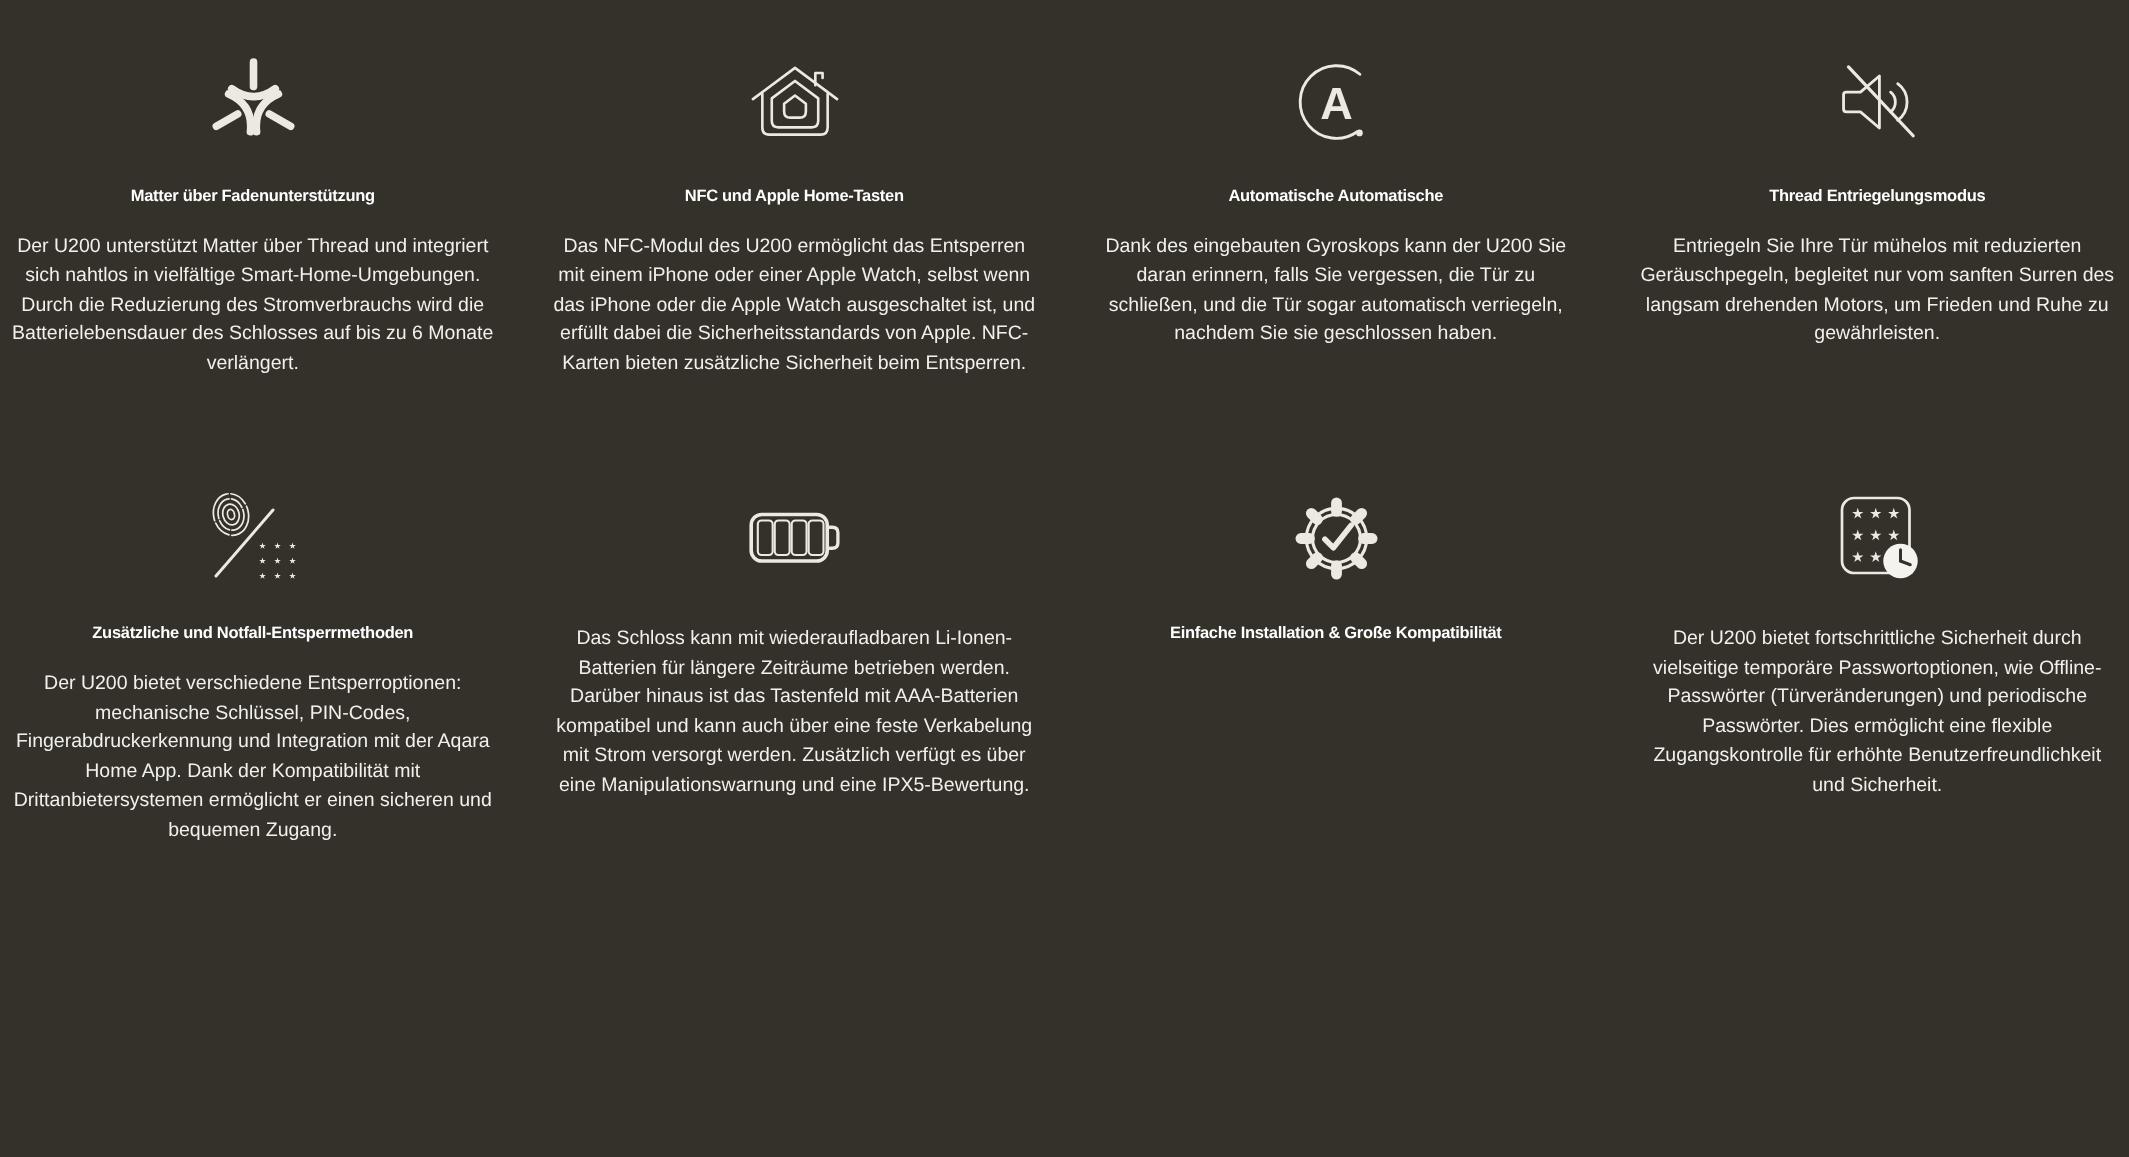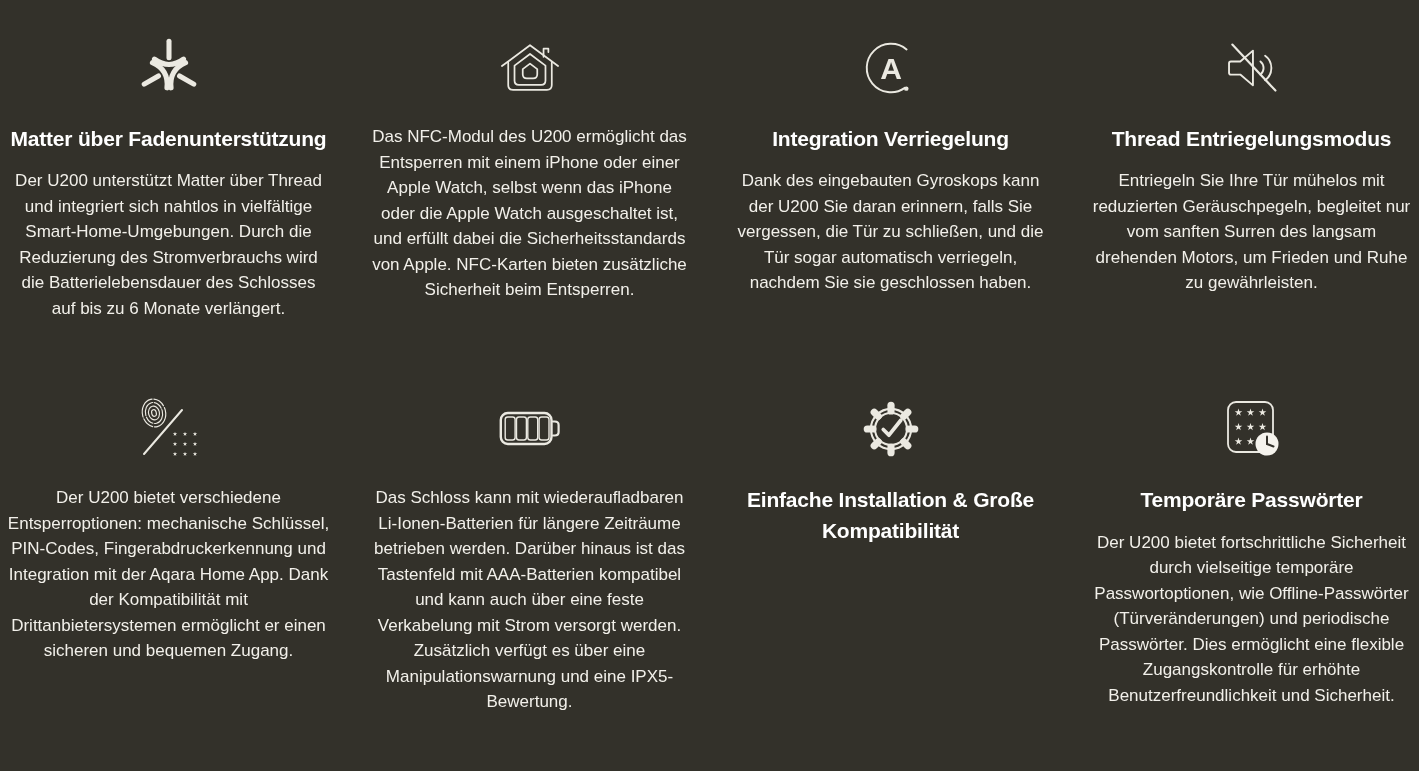--- a/index.html
+++ b/index.html
@@ -11,26 +11,26 @@
   }
   .grid{
     width:1444px;margin-left:-12px;padding-top:34px;
     display:grid;grid-template-columns:repeat(4,1fr);row-gap:74px;
   }
   .card{text-align:center}
   .iconwrap{height:68px;display:flex;align-items:center;justify-content:center;margin-bottom:22px}
   .iconwrap svg{display:block}
   .feature-title{
     margin:12px auto;max-width:330px;
-    font-size:21px;font-weight:700;line-height:1.45;letter-spacing:-0.2px;
+    font-size:11px;font-weight:700;line-height:1.45;letter-spacing:-0.2px;
     color:var(--title,#ffffff);
   }
   .feature-body{
     margin:14px auto 0;max-width:322px;
-    font-size:17px;line-height:1.5;
+    font-size:13px;line-height:1.5;
     color:var(--body,#f2f0ea);
   }
   .st{stroke:var(--icon,#ebe9e1);fill:none;stroke-linecap:round;stroke-linejoin:round}
   .fill{fill:var(--icon,#ebe9e1);stroke:none}
 </style>
 </head>
 <body>
 
 <svg width="0" height="0" style="position:absolute">
   <defs>
@@ -60,32 +60,33 @@
   <article class="card">
     <div class="iconwrap">
       <svg width="68" height="60" viewBox="0 0 68 62" class="st" style="stroke-width:1.8">
         <path d="M5,29 L34,7.5 L63,29"></path>
         <path d="M48,19.5 L48,11 L53,11 L53,14.5"></path>
         <path d="M11.5,25.5 L11.5,48.5 Q11.5,53.5 16.5,53.5 L51.5,53.5 Q56.5,53.5 56.5,48.5 L56.5,25.5"></path>
         <path d="M34,16.5 L50,28.5 L50,44 Q50,48.5 45.5,48.5 L22.5,48.5 Q18,48.5 18,44 L18,28.5 Z"></path>
         <path d="M34,26.5 L41.5,32.2 L41.5,37.5 Q41.5,41.8 37.2,41.8 L30.8,41.8 Q26.5,41.8 26.5,37.5 L26.5,32.2 Z"></path>
       </svg>
     </div>
+    <h3 class="feature-title">NFC und Apple Home-Tasten</h3>
     <p class="feature-body">Das NFC-Modul des U200 ermöglicht das Entsperren mit einem iPhone oder einer Apple Watch, selbst wenn das iPhone oder die Apple Watch ausgeschaltet ist, und erfüllt dabei die Sicherheitsstandards von Apple. NFC-Karten bieten zusätzliche Sicherheit beim Entsperren.</p>
   </article>
 
   <article class="card">
     <div class="iconwrap">
       <svg width="62" height="62" viewBox="0 0 64 64">
         <path class="st" style="stroke-width:2" d="M48.1,12.9 A25,25 0 1 0 46.3,52.5"></path>
         <circle class="fill" cx="47.8" cy="53.3" r="2.3"></circle>
         <text x="32" y="43.5" text-anchor="middle" font-family="Liberation Sans, sans-serif" font-size="31" font-weight="bold" class="fill">A</text>
       </svg>
     </div>
-    <h3 class="feature-title">Integration Verriegelung</h3>
+    <h3 class="feature-title">Automatische Automatische</h3>
     <p class="feature-body">Dank des eingebauten Gyroskops kann der U200 Sie daran erinnern, falls Sie vergessen, die Tür zu schließen, und die Tür sogar automatisch verriegeln, nachdem Sie sie geschlossen haben.</p>
   </article>
 
   <article class="card">
     <div class="iconwrap">
       <svg width="60" height="60" viewBox="0 0 64 64" class="st" style="stroke-width:2">
         <path d="M19.5,25 L33,13.5 L33,50.5 L19.5,39 L9.5,39 Q7.5,39 7.5,37 L7.5,27 Q7.5,25 9.5,25 Z"></path>
         <path d="M41,25 A9,9 0 0 1 41,39"></path>
         <path d="M46,19 A16,16 0 0 1 46,45"></path>
         <path d="M11,7 L57,56" style="stroke-width:2.3"></path>
@@ -111,20 +112,21 @@
           <use href="#star5" transform="translate(58,37) scale(0.55)"></use>
           <use href="#star5" transform="translate(38,47) scale(0.55)"></use>
           <use href="#star5" transform="translate(48,47) scale(0.55)"></use>
           <use href="#star5" transform="translate(58,47) scale(0.55)"></use>
           <use href="#star5" transform="translate(38,57) scale(0.55)"></use>
           <use href="#star5" transform="translate(48,57) scale(0.55)"></use>
           <use href="#star5" transform="translate(58,57) scale(0.55)"></use>
         </g>
       </svg>
     </div>
+    <h3 class="feature-title">Zusätzliche und Notfall-Entsperrmethoden</h3>
     <p class="feature-body">Der U200 bietet verschiedene Entsperroptionen: mechanische Schlüssel, PIN-Codes, Fingerabdruckerkennung und Integration mit der Aqara Home App. Dank der Kompatibilität mit Drittanbietersystemen ermöglicht er einen sicheren und bequemen Zugang.</p>
   </article>
 
   <article class="card">
     <div class="iconwrap">
       <svg width="66" height="64" viewBox="0 0 64 64" class="st">
         <rect x="2.8" y="16" width="50.7" height="31" rx="7" style="stroke-width:2.4"></rect>
         <rect x="7.2" y="20" width="9.9" height="23" rx="2.5" style="stroke-width:1.4"></rect>
         <rect x="18.5" y="20" width="9.9" height="23" rx="2.5" style="stroke-width:1.4"></rect>
         <rect x="29.8" y="20" width="9.9" height="23" rx="2.5" style="stroke-width:1.4"></rect>
@@ -170,17 +172,16 @@
           <use href="#star5" transform="translate(18.5,44.5) scale(0.95)"></use>
           <use href="#star5" transform="translate(30.5,44.5) scale(0.95)"></use>
         </g>
         <circle cx="47" cy="47" r="11.5" fill="var(--clock_face,#f5f3ed)"></circle>
         <g stroke="var(--bg,#33312a)" stroke-width="2" stroke-linecap="round" fill="none">
           <path d="M47,47 L47,39.5"></path>
           <path d="M47,47 L53.5,49.5"></path>
         </g>
       </svg>
     </div>
-    <h3 class="feature-title">Temporäre Passwörter</h3>
     <p class="feature-body">Der U200 bietet fortschrittliche Sicherheit durch vielseitige temporäre Passwortoptionen, wie Offline-Passwörter (Türveränderungen) und periodische Passwörter. Dies ermöglicht eine flexible Zugangskontrolle für erhöhte Benutzerfreundlichkeit und Sicherheit.</p>
   </article>
 
 </main>
 
 </body></html>

